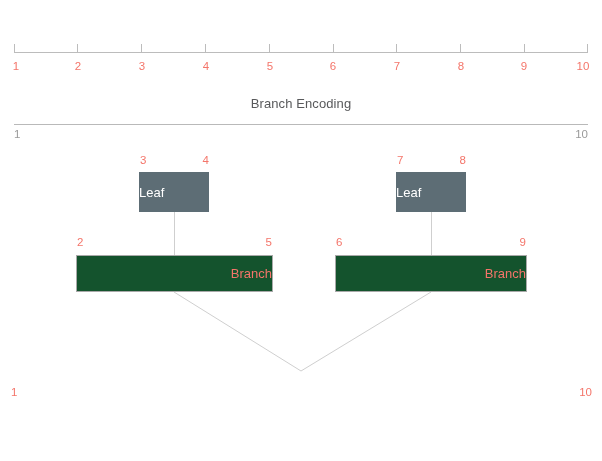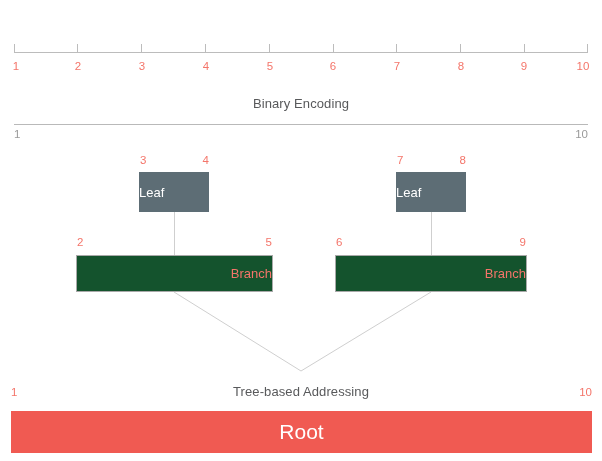--- a/index.html
+++ b/index.html
@@ -186,21 +186,21 @@
     <span class="num" style="left:142px;">3</span>
     <span class="num" style="left:206px;">4</span>
     <span class="num" style="left:270px;">5</span>
     <span class="num" style="left:333px;">6</span>
     <span class="num" style="left:397px;">7</span>
     <span class="num" style="left:461px;">8</span>
     <span class="num" style="left:524px;">9</span>
     <span class="num" style="left:583px;">10</span>
   </div>
 
-  <div class="section-title" style="top:96px;">Binary Encoding</div>
+  <div class="section-title" style="top:96px;">Branch Encoding</div>
 
   <div class="binary-line"></div>
   <div class="binary-end left">1</div>
   <div class="binary-end right">10</div>
 
   <svg class="edge-svg" viewBox="0 0 602 461" xmlns="http://www.w3.org/2000/svg">
     <line x1="174" y1="292" x2="301" y2="371" stroke="#cfcfcf" stroke-width="1"></line>
     <line x1="431" y1="292" x2="301" y2="371" stroke="#cfcfcf" stroke-width="1"></line>
   </svg>
 
@@ -229,22 +229,18 @@
 
   <div class="vconn" style="left:431px; top:212px; height:43px;"></div>
 
   <span class="node-num anchor-left" style="left:336px; top:236px;">6</span>
   <span class="node-num anchor-right" style="left:526px; top:236px;">9</span>
 
   <div class="branch-box" style="left:335px; top:255px; width:192px; height:37px;">
     <span>Branch</span>
   </div>
 
-  <div class="section-title" style="top:384px;">Tree-based Addressing</div>
 
   <div class="root-end left">1</div>
   <div class="root-end right">10</div>
 
-  <div class="root-bar">
-    <span>Root</span>
-  </div>
 
 </div>
 
 </body></html>

